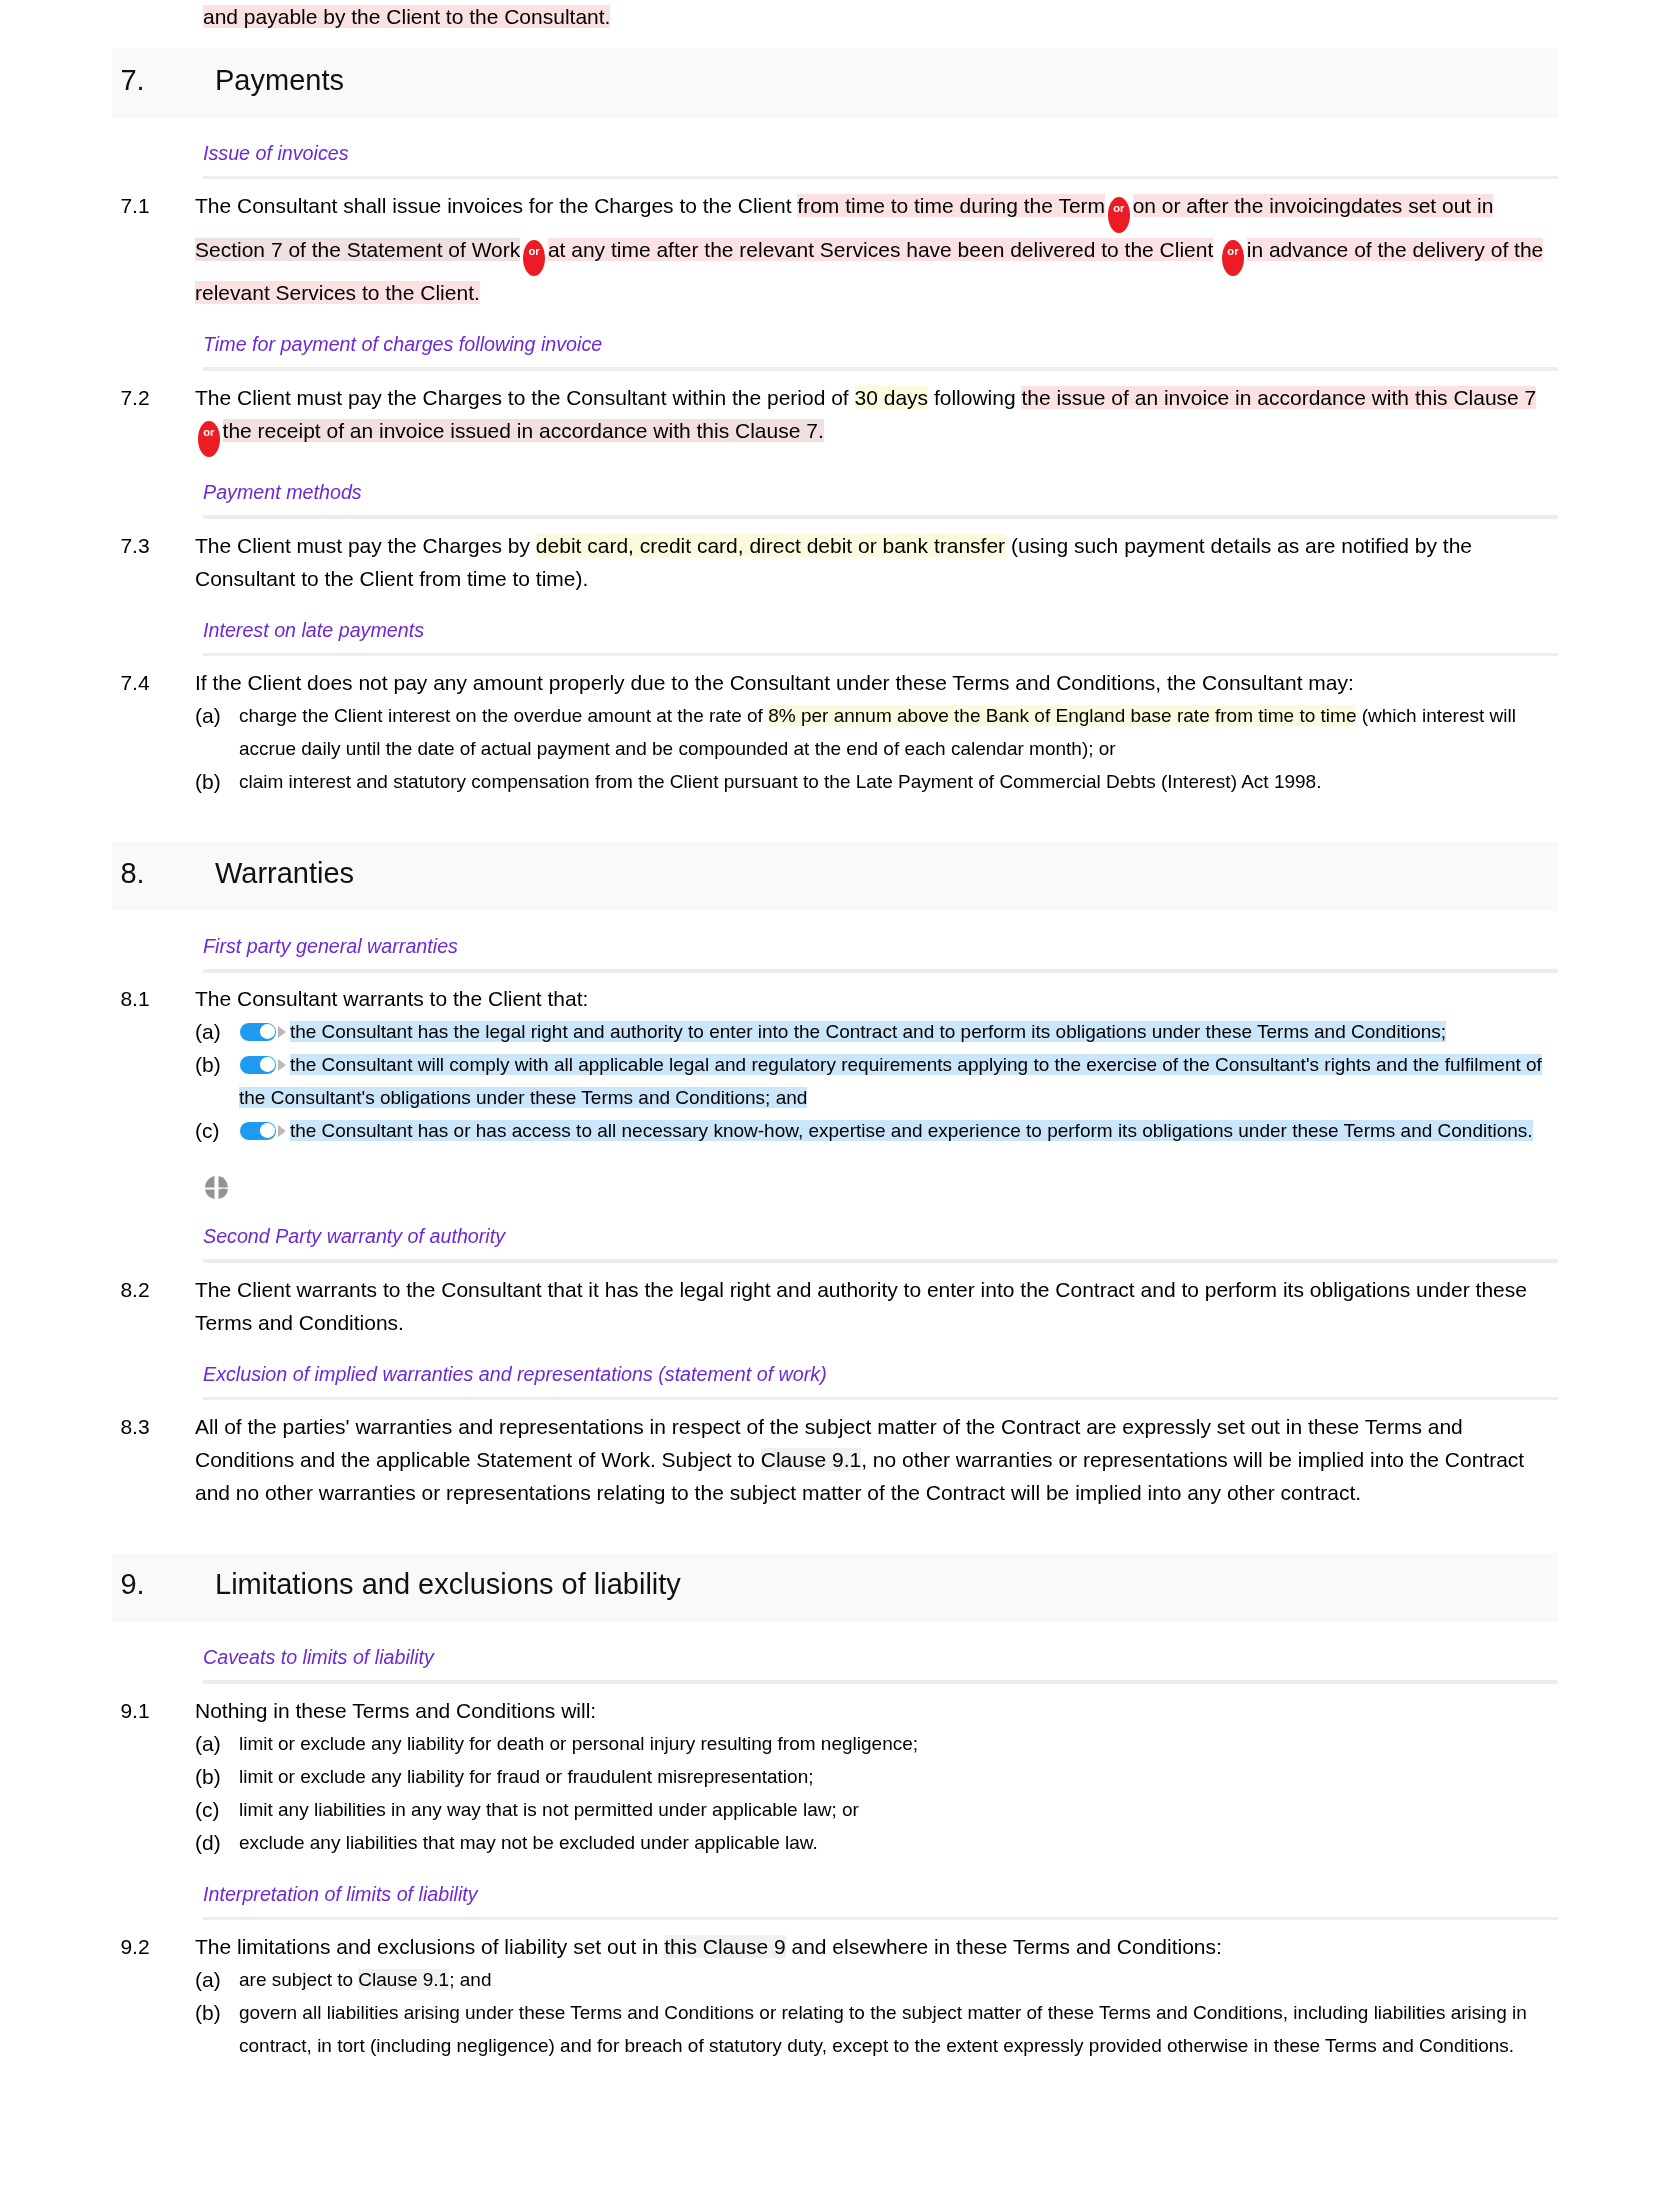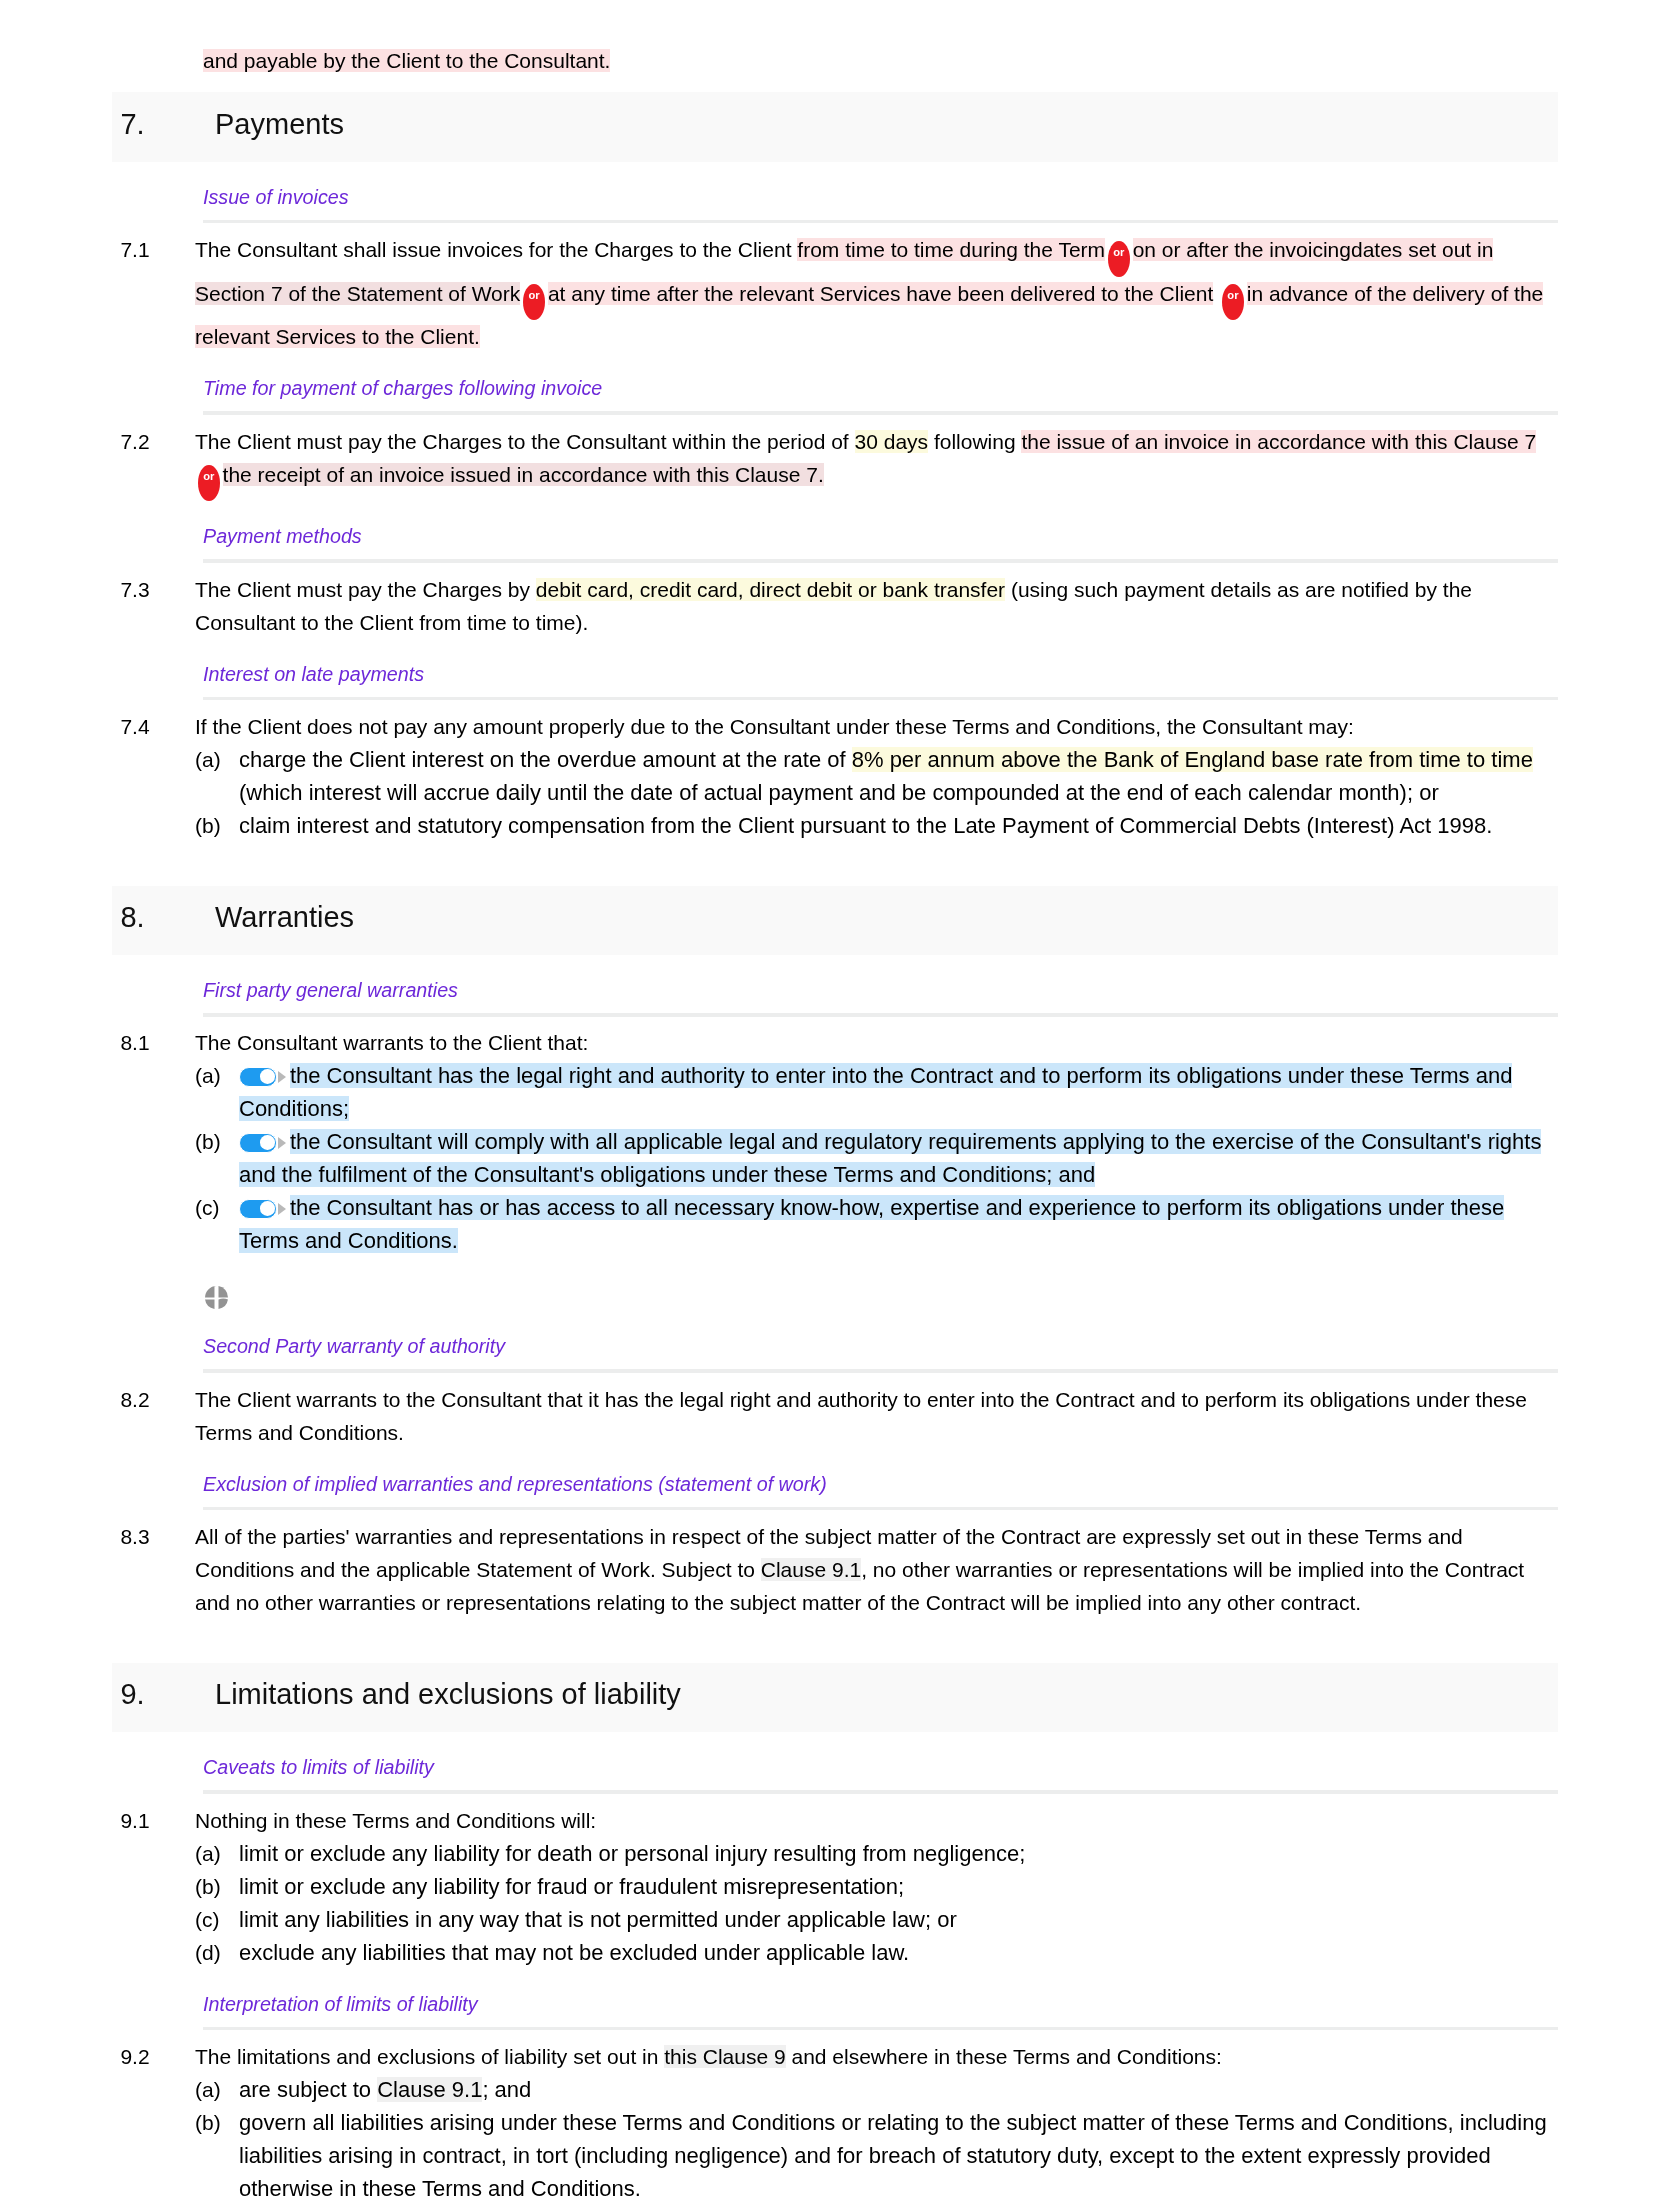--- a/index.html
+++ b/index.html
@@ -94,21 +94,21 @@
     align-items: flex-start;
   }
   .sub-marker {
     flex: 0 0 44px;
     width: 44px;
     font-size: 21px;
     line-height: 33px;
   }
   .sub-text {
     flex: 1 1 auto;
-    font-size: 22px;
+    font-size: 19px;
     line-height: 33px;
   }
 
   
   .hl-pink      { background: #fce1e2; }
   .hl-pink-dk   { background: #f2dfe0; text-align: center; }
   .hl-yellow    { background: #fcfadd; }
   .hl-blue      { background: #cbe6fa; }
   .hl-grey      { background: #f0f0f0; }
 
@@ -169,21 +169,20 @@
   .quad-icon-wrap {
     margin: 0 112px;
     padding-left: 91px;
     padding-top: 27px;
   }
 
   .top-line {
     padding: 0 112px;
     font-size: 21px;
     line-height: 33px;
-    margin-top: 44px;
   }
   .top-line .inner { padding-left: 91px; }
 
   .spacer-sm { height: 15.4px; }
   .spacer-lg { height: 44px; }
 </style>
 </head>
 <body>
 
 <div class="page">

